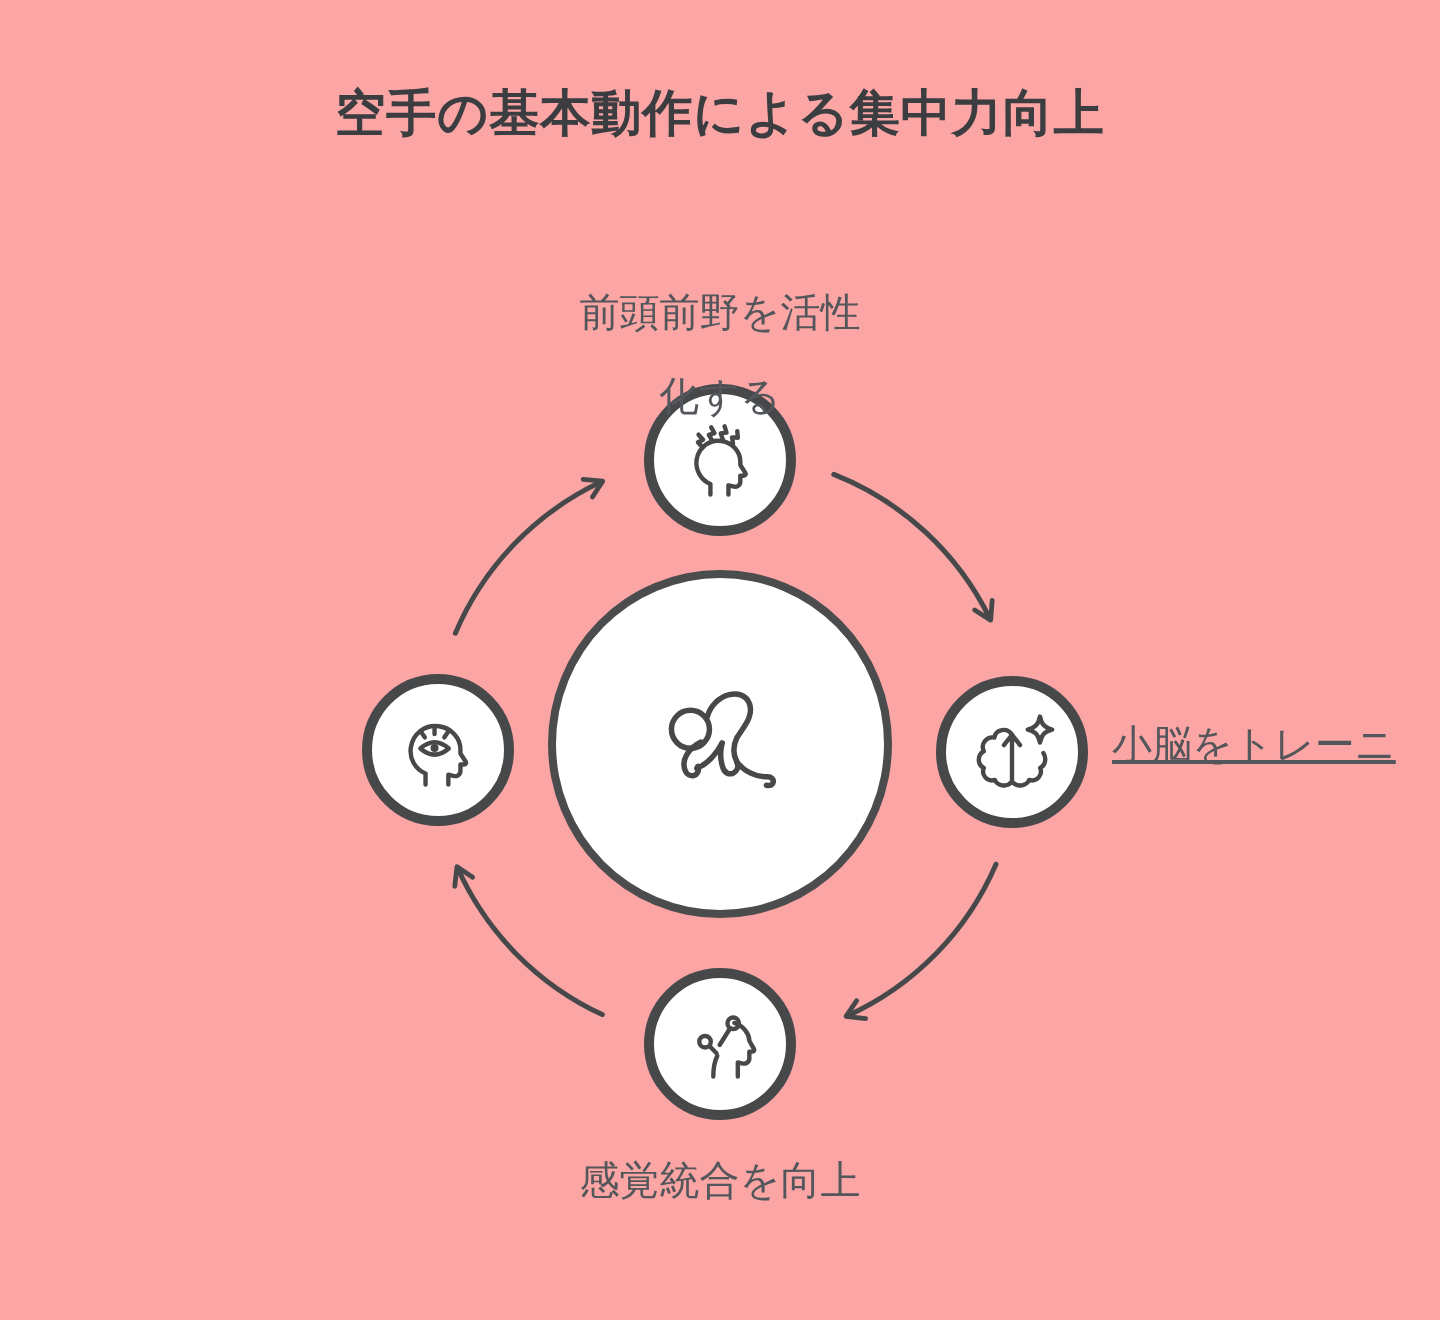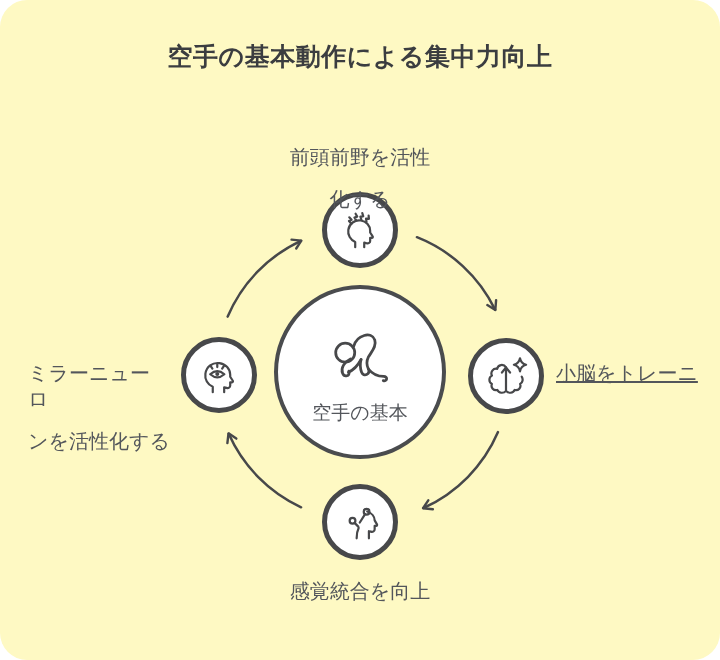--- a/index.html
+++ b/index.html
@@ -8,22 +8,21 @@
     background: #ffffff;
     width: 720px;
     height: 660px;
     font-family: "Liberation Sans", "DejaVu Sans", sans-serif;
   }
   .stage {
     position: relative;
     width: 720px;
     height: 660px;
     overflow: hidden;
-    background: #fef9c3;
-    border-radius: 27px;
+    background: #fca5a5;
   }
   .title {
     position: absolute;
     top: 40px;
     left: 0;
     right: 0;
     margin: 0;
     text-align: center;
     font-size: 25px;
     font-weight: bold;
@@ -114,21 +113,20 @@
     <svg class="icon-svg" width="86" height="76" viewBox="0 0 80 72">
       <g fill="none" stroke="#47484a" stroke-width="2.6" stroke-linecap="round" stroke-linejoin="round">
         <circle cx="26" cy="30" r="9"></circle>
         <path d="M34 24 C37 13 51 9.5 54 18 C56 24 51 29 48 34 C46 38 46 41.5 48 45.5 C50 50.5 43.5 53.5 41.5 48.5 C40 44.5 40 40.5 41 36.5"></path>
         <path d="M31 36 C25 39 21.5 44.5 23.5 49.5 C25 53.5 31 52.5 29.5 47.5"></path>
         <path d="M41 36.5 C38 42 34 46.5 29 48.5"></path>
         <path d="M48 45.5 C51.5 50 57 52.5 62.5 52.5 C66.5 52.5 66 57.5 62 56.5"></path>
       </g>
     </svg>
     <div class="center-label">
-      <span>空手の基本</span>
     </div>
   </div>
 
   <div class="node-circle node-top">
     <svg class="icon-svg" width="46" height="46" viewBox="0 0 48 48">
       <g fill="none" stroke="#47484a" stroke-width="2.3" stroke-linecap="round" stroke-linejoin="round">
         <path d="M19 42 V36.5 C14 34.5 11 29 11.8 23.8 C12.8 17.3 18.6 13.2 24.8 14.1 C30.6 15 34.6 19.6 34.6 24.8 V26.6 L37.2 30.7 C37.7 31.4 37.2 32.2 36.4 32.2 H34.6 V35.4 C34.6 37.3 32.8 38.3 30.9 37.8 L28.4 37.2 V42"></path>
         <path d="M12.8 10.8 l2.4 2.6 -2.7 1.3 2.5 2.8"></path>
         <path d="M19.4 7 l1.7 3 -2.9 0.9 1.8 3.1"></path>
         <path d="M26.4 6.4 l1 3.3 -3 0.4 1.1 3.3"></path>
@@ -174,18 +172,14 @@
   <div class="label label-top">
     <span>前頭前野を活性</span>
     <span>化する</span>
   </div>
   <div class="label label-right">
     <span>小脳をトレーニ</span>
   </div>
   <div class="label label-bottom">
     <span>感覚統合を向上</span>
   </div>
-  <div class="label label-left">
-    <span>ミラーニューロ</span>
-    <span>ンを活性化する</span>
-  </div>
 
 </div>
 
 </body></html>

